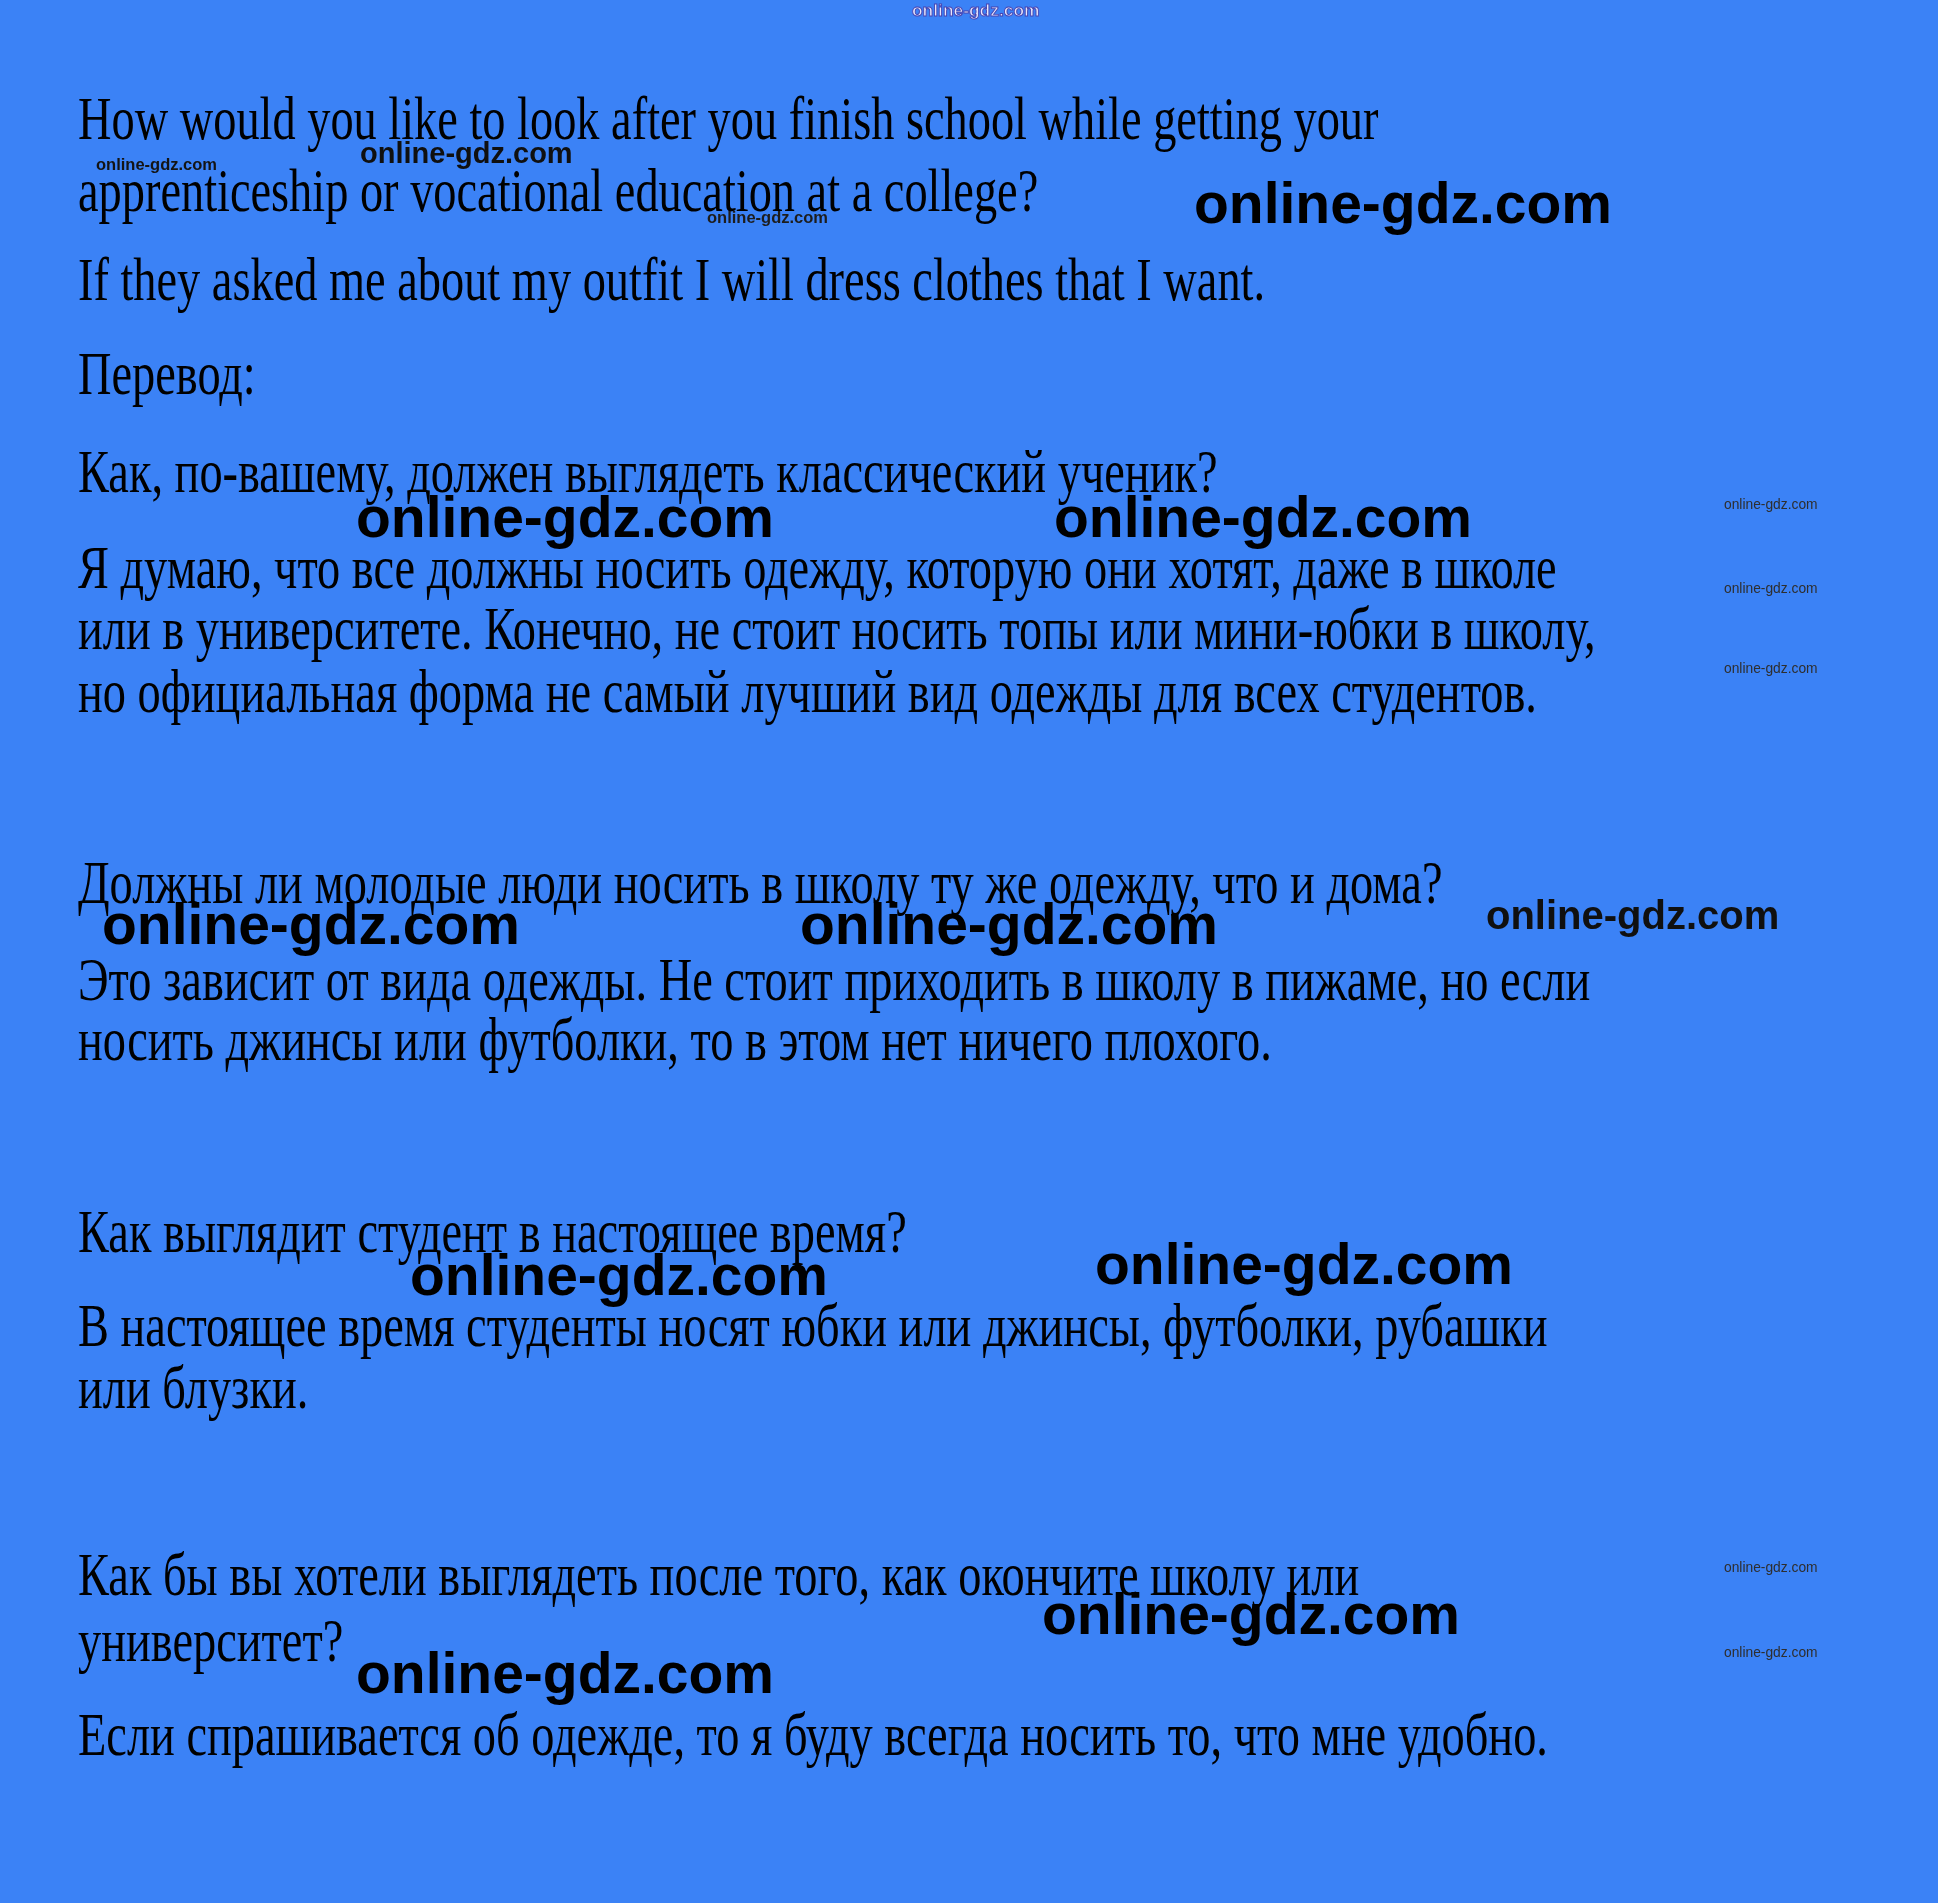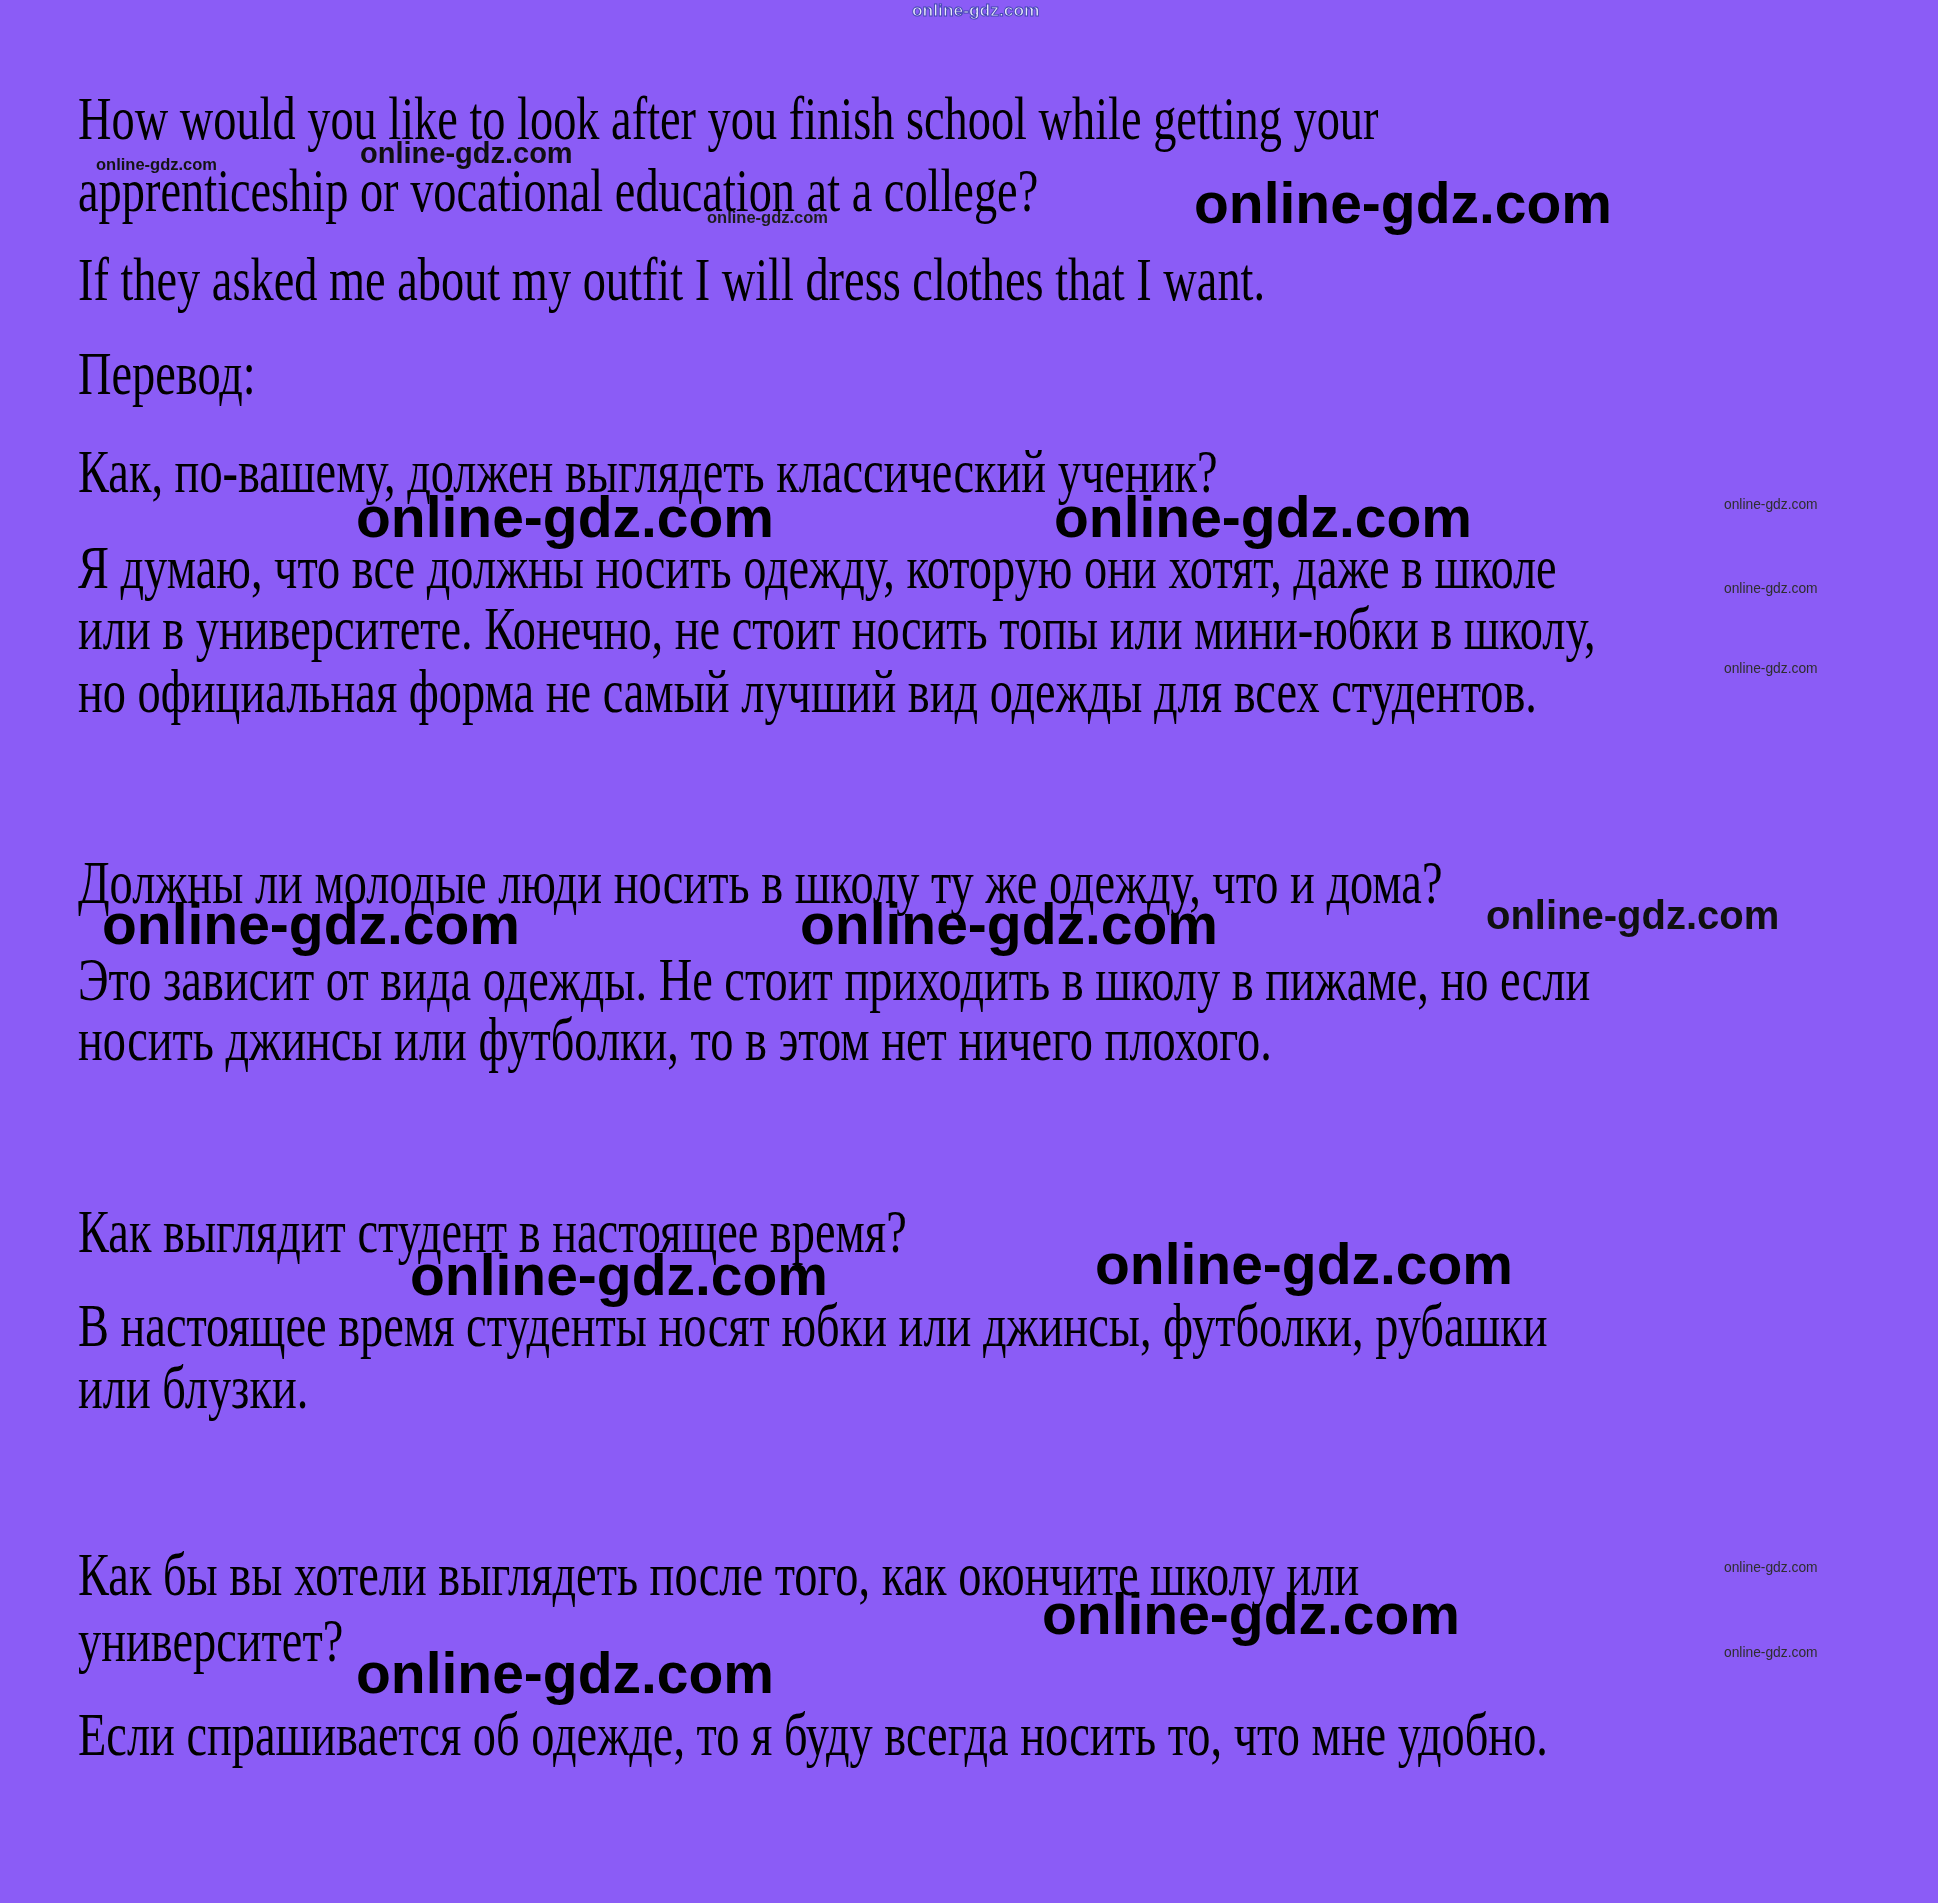--- a/index.html
+++ b/index.html
@@ -1,20 +1,20 @@
 <!DOCTYPE html>
 <html style="font-size:14.7px"><head>
 <meta charset="utf-8">
 <style>
   html,body{margin:0;padding:0;background:#ffffff;}
   .page{
     position:relative;
     width:1939px;
     height:1904px;
-    background:#8b5cf6;
+    background:#3b82f6;
     overflow:hidden;
     font-family:"Liberation Serif", serif;
     color:#000;
   }
   
   .tline{
     position:absolute;
     left:78px;
     font-size:61px;
     line-height:1;

